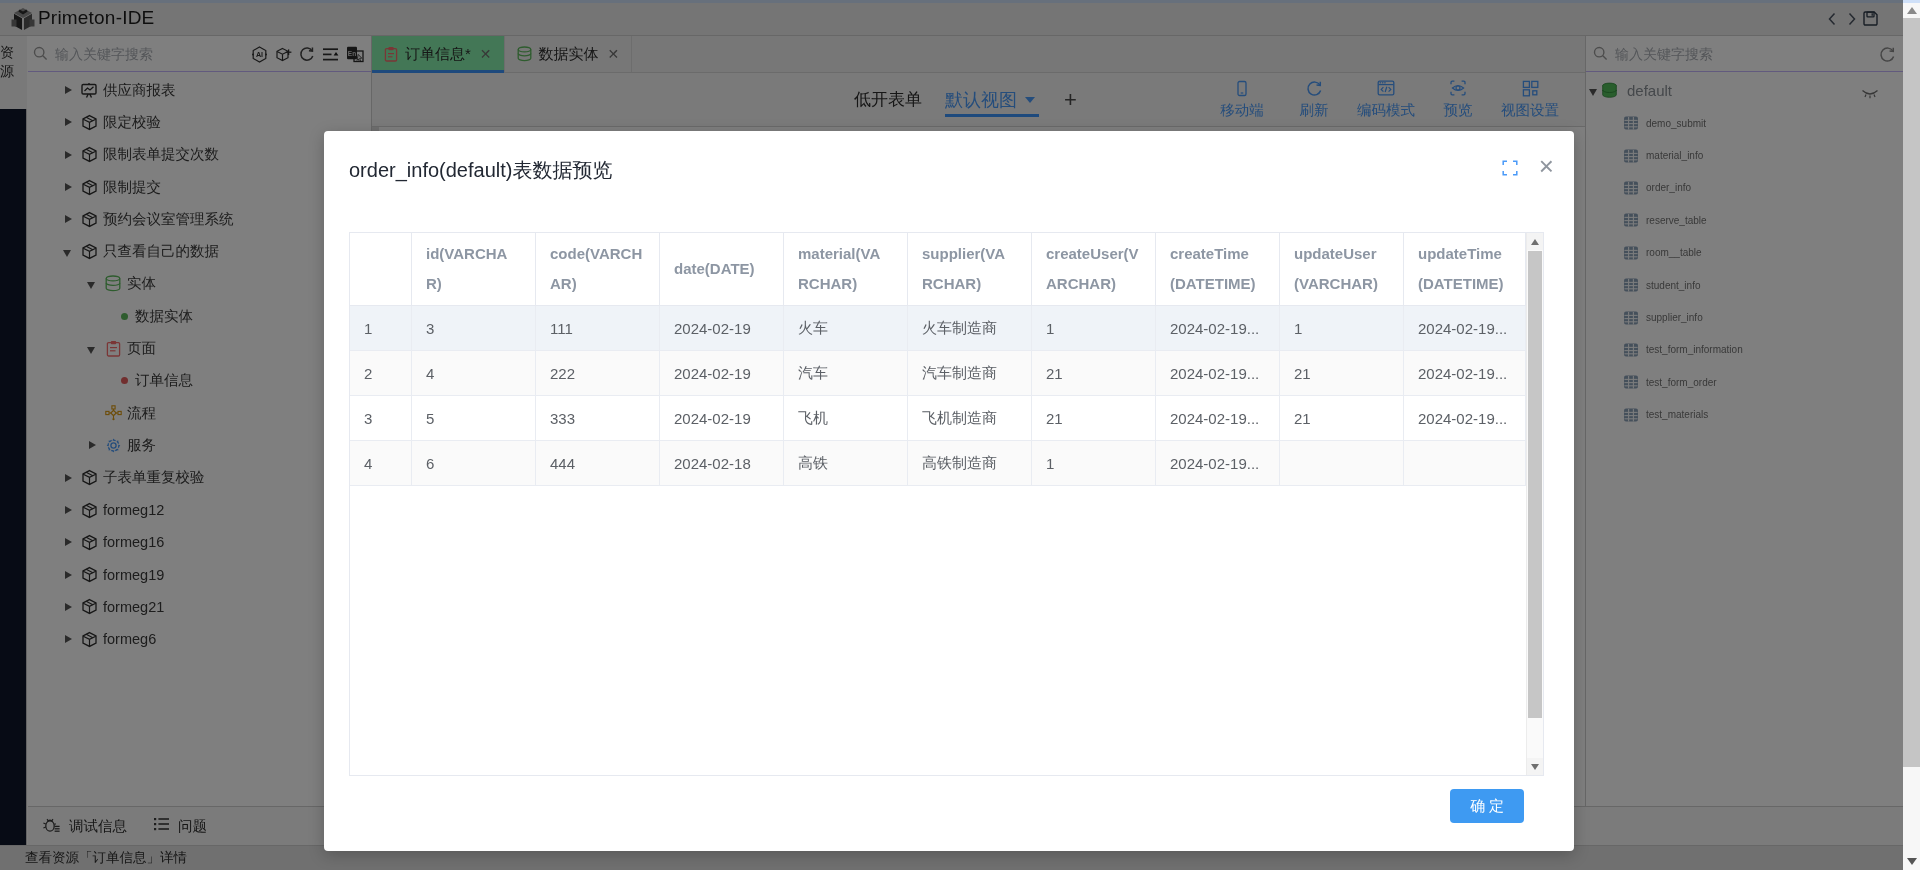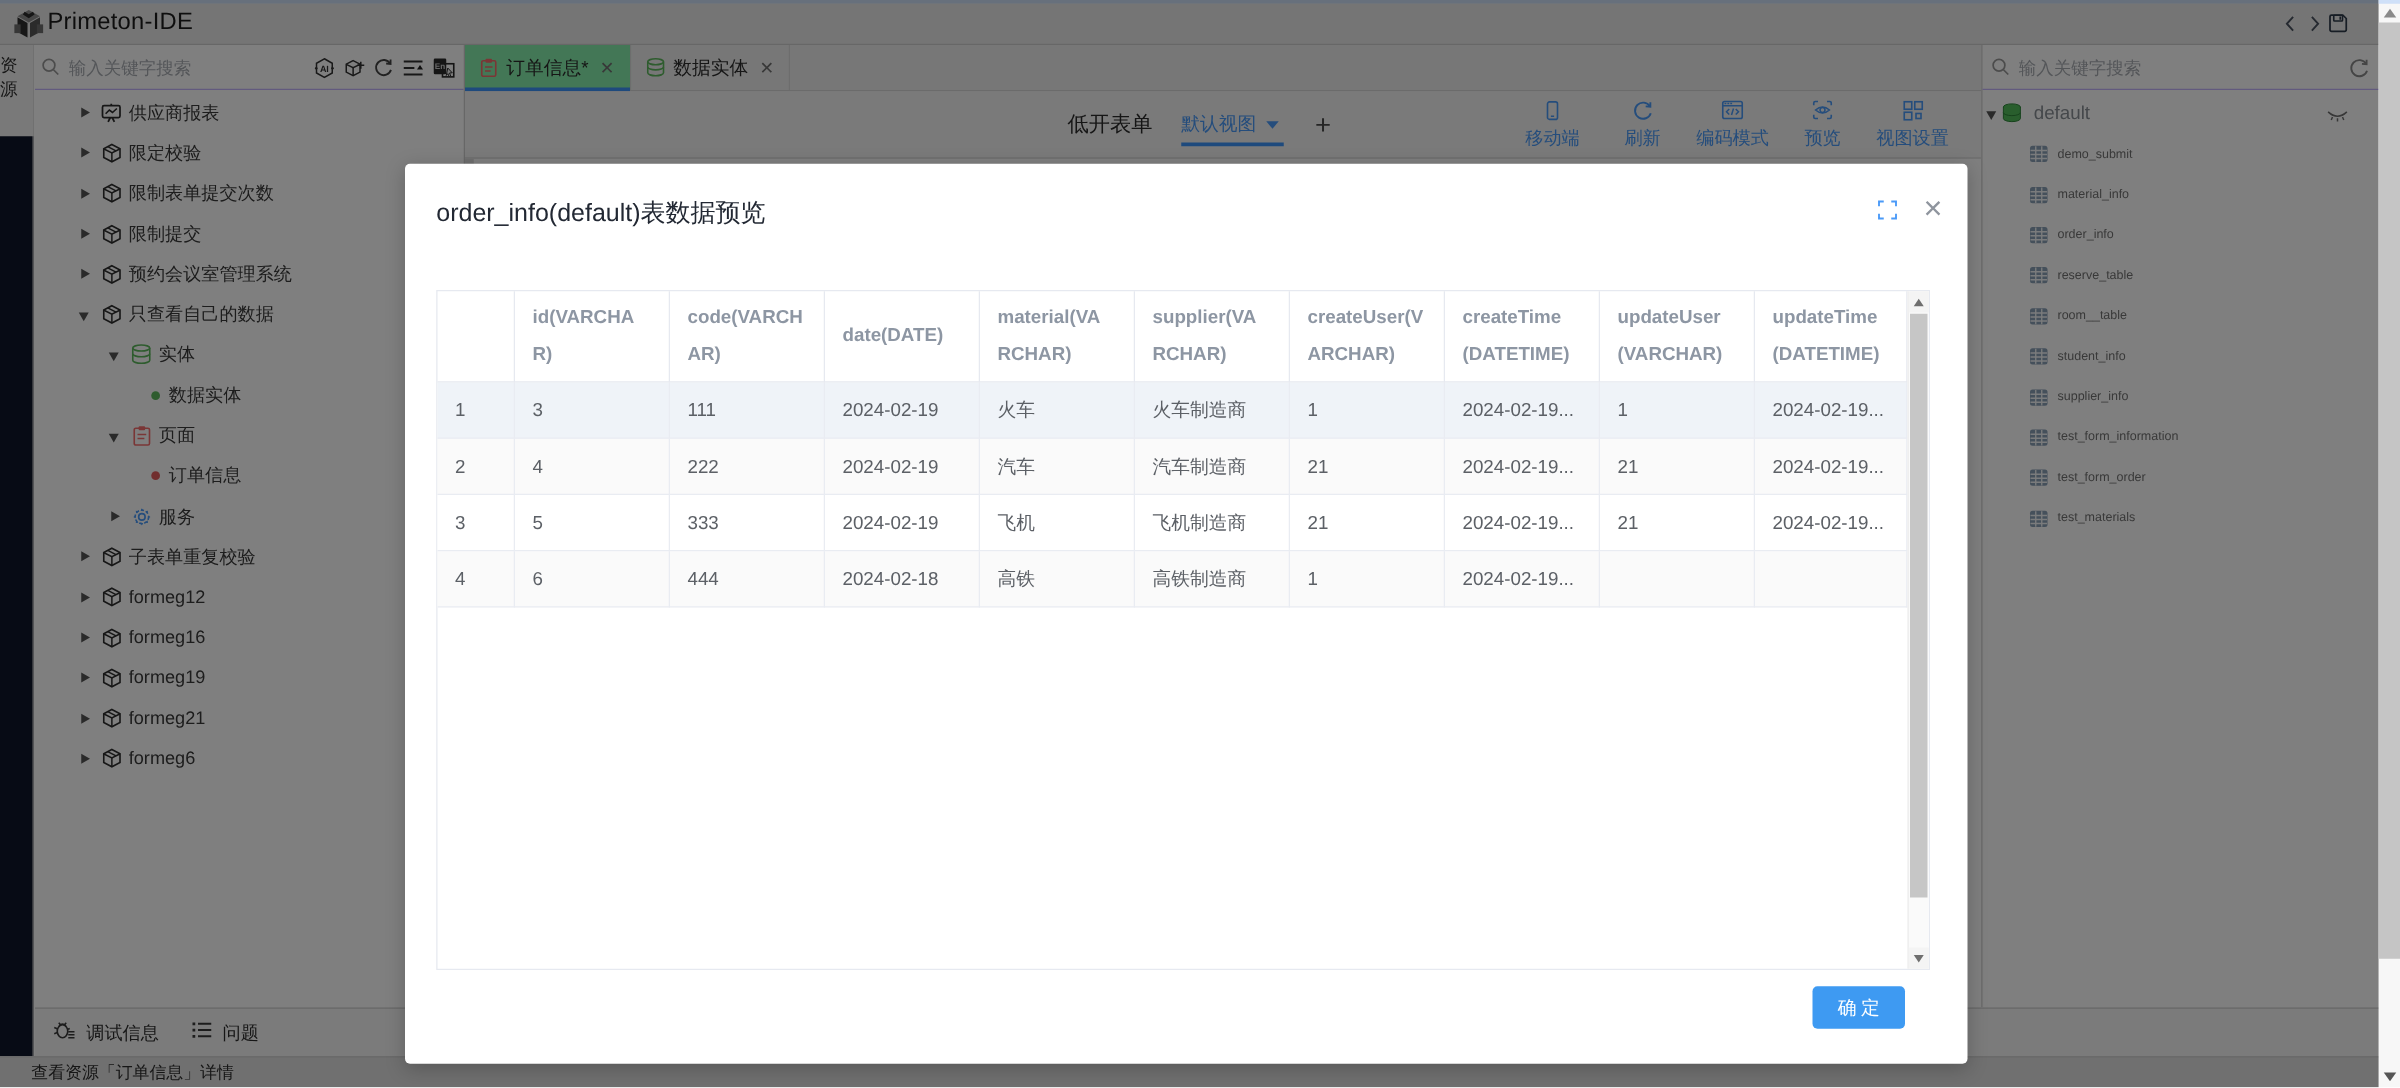--- a/index.html
+++ b/index.html
@@ -51,21 +51,21 @@
   .etab.active { background:#86efac; }
   .etab.active::after { content:""; position:absolute; left:0; right:0; bottom:-1px; height:3px; background:#3c94fa; }
   .etab .ticn { display:flex; margin-right:7px; }
   .etab .tlbl { font-size:15px; color:#2d2d2d; }
   .etab .tclose { margin-left:9px; font-size:14px; color:#707070; line-height:1; }
 
   
   .etoolbar { position:relative; height:54px; background:#f4f4f4; border-bottom:1px solid #d2d2d2; }
   .viewtabs { position:absolute; left:482px; top:0; height:100%; display:flex; align-items:center; }
   .vt-formtype { font-size:17px; color:#2d2d2d; }
-  .vt-view { position:relative; margin-left:23px; height:100%; display:flex; align-items:center; color:#4a9af8; font-size:15px; padding-right:4px; }
+  .vt-view { position:relative; margin-left:23px; height:100%; display:flex; align-items:center; color:#4a9af8; font-size:18px; padding-right:4px; }
   .vt-view::after { content:""; position:absolute; left:0; right:0; bottom:9px; height:3px; background:#3c94fa; }
   .vt-caret { margin-left:8px; width:0; height:0; border-top:6px solid #4a9af8; border-left:5.5px solid transparent; border-right:5.5px solid transparent; }
   .vt-add { margin-left:25px; font-size:22px; color:#4a4a4a; }
   .tb-actions { position:absolute; right:27px; top:0; height:100%; display:flex; align-items:center; gap:16px; }
   .tba { display:flex; flex-direction:column; align-items:center; cursor:pointer; width:56px; }
   .tba-ic { display:flex; height:17px; }
   .tba-lb { margin-top:4px; font-size:14.5px; color:#4a9af8; white-space:nowrap; }
 
   .canvas { position:relative; height:679px; background:#ffffff; }
   .canvas .gutter { position:absolute; left:0; top:0; width:7px; height:100%; background:#dedede; }
@@ -313,20 +313,37 @@
               <rect x="4.9" y="1" width="5.2" height="3.2" rx="0.8" fill="#f56c6c"></rect>
               <line x1="4" y1="7.6" x2="11" y2="7.6" stroke="#f56c6c" stroke-width="1.2"></line>
               <line x1="4" y1="10.8" x2="9.5" y2="10.8" stroke="#f56c6c" stroke-width="1.2"></line>
             </svg>
           </span>
           <span class="tlabel">页面</span>
         </div>
 <div class="trow" style="padding-left:93px">
           <span class="dot" style="background:#e25d5d"></span>
           <span class="tlabel">订单信息</span>
+        </div>
+<div class="trow" style="padding-left:58px">
+          <span class="arr arr-empty"></span>
+          <span class="ticon">
+            <svg width="17" height="16" viewBox="0 0 17 16" fill="none">
+              <rect x="6.6" y="6.1" width="3.8" height="3.8" transform="rotate(45 8.5 8)" stroke="#d9980f" stroke-width="1.2" fill="none"></rect>
+              <rect x="0.8" y="6.4" width="3.2" height="3.2" stroke="#d9980f" stroke-width="1.1" fill="none"></rect>
+              <rect x="13" y="6.4" width="3.2" height="3.2" stroke="#d9980f" stroke-width="1.1" fill="none"></rect>
+              <rect x="6.9" y="0.8" width="3.2" height="3.2" stroke="#d9980f" stroke-width="1.1" fill="none"></rect>
+              <line x1="8.5" y1="4" x2="8.5" y2="5.6" stroke="#d9980f" stroke-width="1.1"></line>
+              <line x1="4" y1="8" x2="5.9" y2="8" stroke="#d9980f" stroke-width="1.1"></line>
+              <line x1="11.1" y1="8" x2="13" y2="8" stroke="#d9980f" stroke-width="1.1"></line>
+              <line x1="8.5" y1="10.4" x2="8.5" y2="13.4" stroke="#d9980f" stroke-width="1.1"></line>
+              <circle cx="8.5" cy="14.2" r="1.1" fill="#d9980f"></circle>
+            </svg>
+          </span>
+          <span class="tlabel">流程</span>
         </div>
 <div class="trow" style="padding-left:58px">
           <span class="arr arr-r"></span>
           <span class="ticon">
             <svg width="17" height="17" viewBox="0 0 17 17" fill="none">
               <circle cx="8.5" cy="8.5" r="2.6" stroke="#4a9af8" stroke-width="1.3" fill="none"></circle>
               <path d="M8.5 1.6 L9.6 3.6 L7.4 3.6 Z M8.5 15.4 L9.6 13.4 L7.4 13.4 Z M1.6 8.5 L3.6 7.4 L3.6 9.6 Z M15.4 8.5 L13.4 7.4 L13.4 9.6 Z M3.6 3.6 L5.8 3.9 L3.9 5.8 Z M13.4 3.6 L13.1 5.8 L11.2 3.9 Z M3.6 13.4 L3.9 11.2 L5.8 13.1 Z M13.4 13.4 L11.2 13.1 L13.1 11.2 Z" fill="#4a9af8"></path>
               <circle cx="8.5" cy="8.5" r="5.4" stroke="#4a9af8" stroke-width="1.3" fill="none" stroke-dasharray="2.4 1.7"></circle>
             </svg>
           </span>

